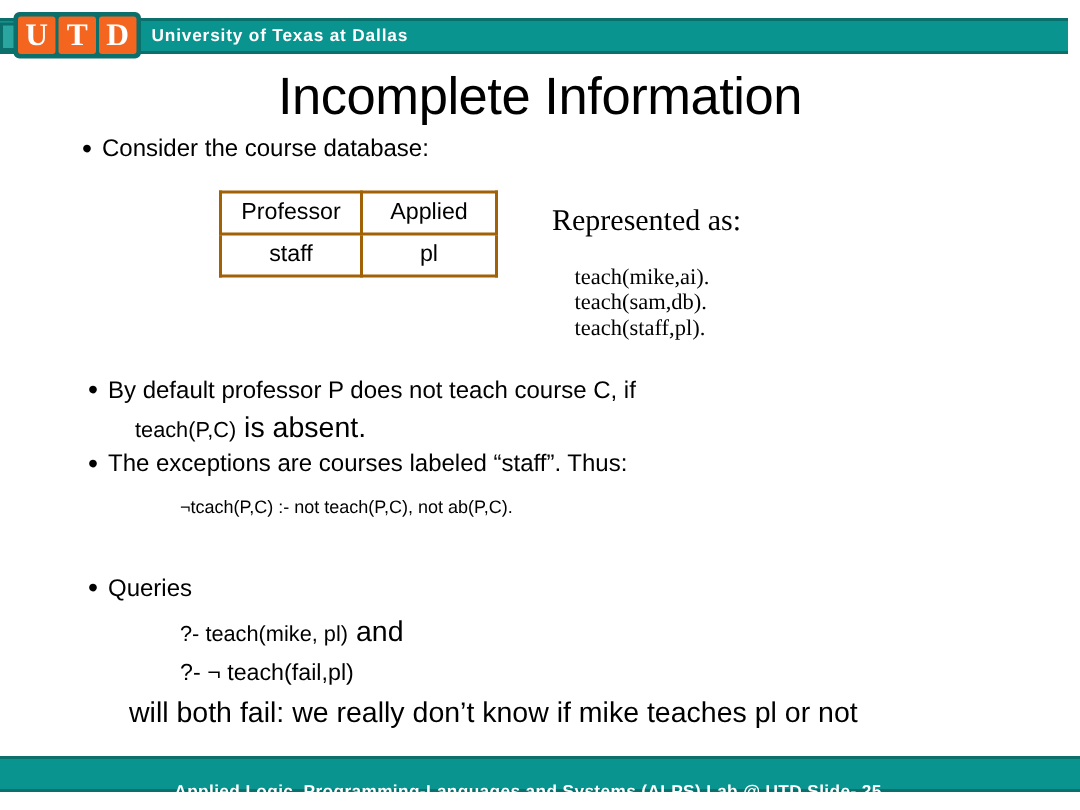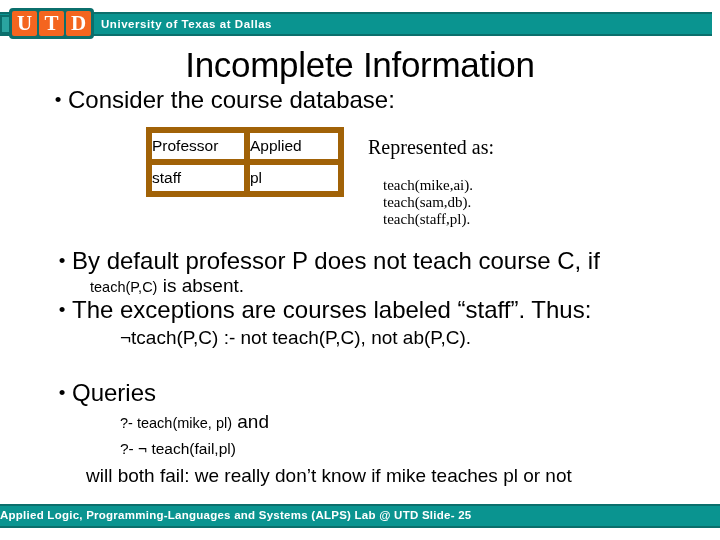--- a/index.html
+++ b/index.html
@@ -97,40 +97,40 @@
     align-items: flex-start;
   }
   .bullet-dot {
     flex: none;
     width: 20px;
     text-align: center;
     font-size: 19px;
     line-height: 24px;
   }
   .bullet-text {
-    font-size: 24px;
+    font-size: 16px;
     line-height: 24px;
     white-space: nowrap;
   }
 
   #bullet-consider { left: 48px; top: 88px; }
 
   
   #course-table {
     position: absolute;
     left: 146px;
     top: 127px;
     border-collapse: collapse;
   }
   #course-table td,
   #course-table th {
-    border: 6px solid #a16207;
+    border: 2px solid #a16207;
     font-weight: normal;
     font-size: 15.5px;
-    text-align: left;
+    text-align: center;
     padding: 4px 0 5px 0;
     line-height: 17px;
   }
   #course-table .col-professor { width: 92px; }
   #course-table .col-course { width: 88px; }
 
   
   #represented-heading {
     position: absolute;
     left: 368px;
@@ -164,21 +164,21 @@
     font-size: 14.5px;
     text-align: center;
   }
   #bullet-exceptions { left: 52px; top: 298px; }
 
   
   #rules-block {
     position: absolute;
     left: 120px;
     top: 328px;
-    font-size: 19px;
+    font-size: 12px;
     line-height: 20px;
   }
   #rules-block div { white-space: nowrap; }
   #rules-line-2 { padding-left: 8px; }
 
   
   #bullet-queries { left: 52px; top: 381px; }
   #query-1 {
     position: absolute;
     left: 120px;
@@ -212,23 +212,23 @@
     width: 720px;
     height: 24px;
     background: #0a9490;
     border-top: 2px solid #0b6f6c;
     border-bottom: 2px solid #0b6f6c;
     box-sizing: border-box;
   }
   #footer-text {
     position: absolute;
     left: 0;
-    top: 509px;
+    top: 522px;
     width: 712px;
-    text-align: left;
+    text-align: center;
     padding-right: 8px;
     box-sizing: border-box;
     font-size: 11.5px;
     font-weight: bold;
     color: #ffffff;
     letter-spacing: 0.25px;
     white-space: nowrap;
     z-index: 3;
   }
 </style>

